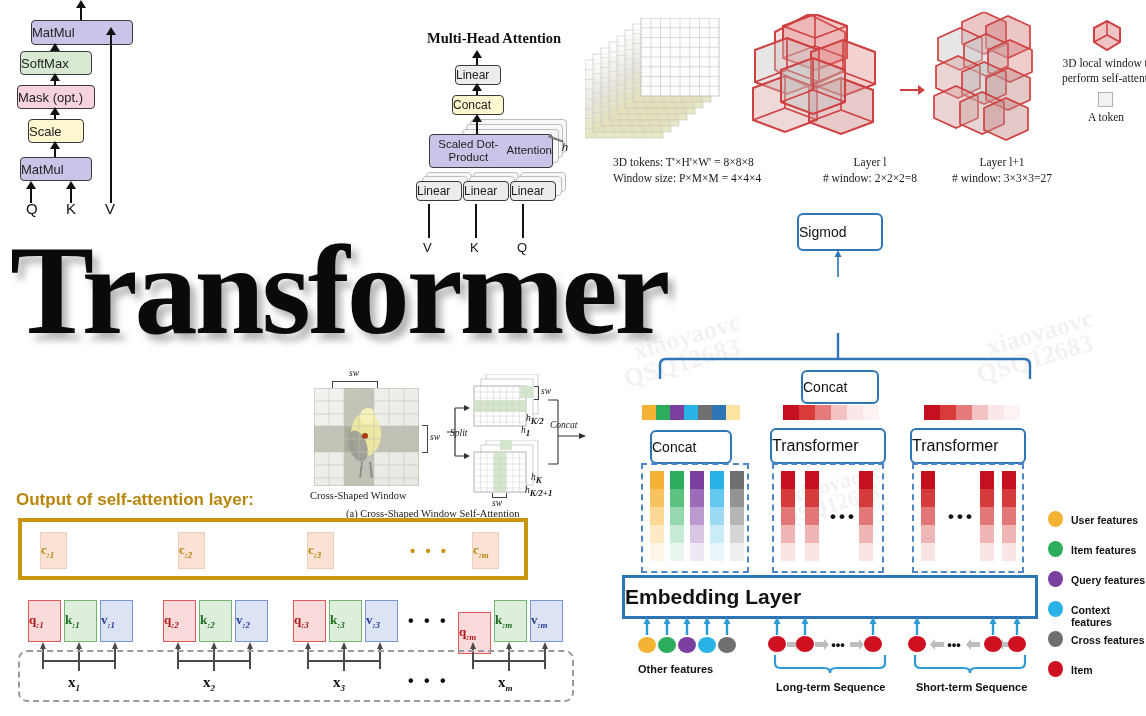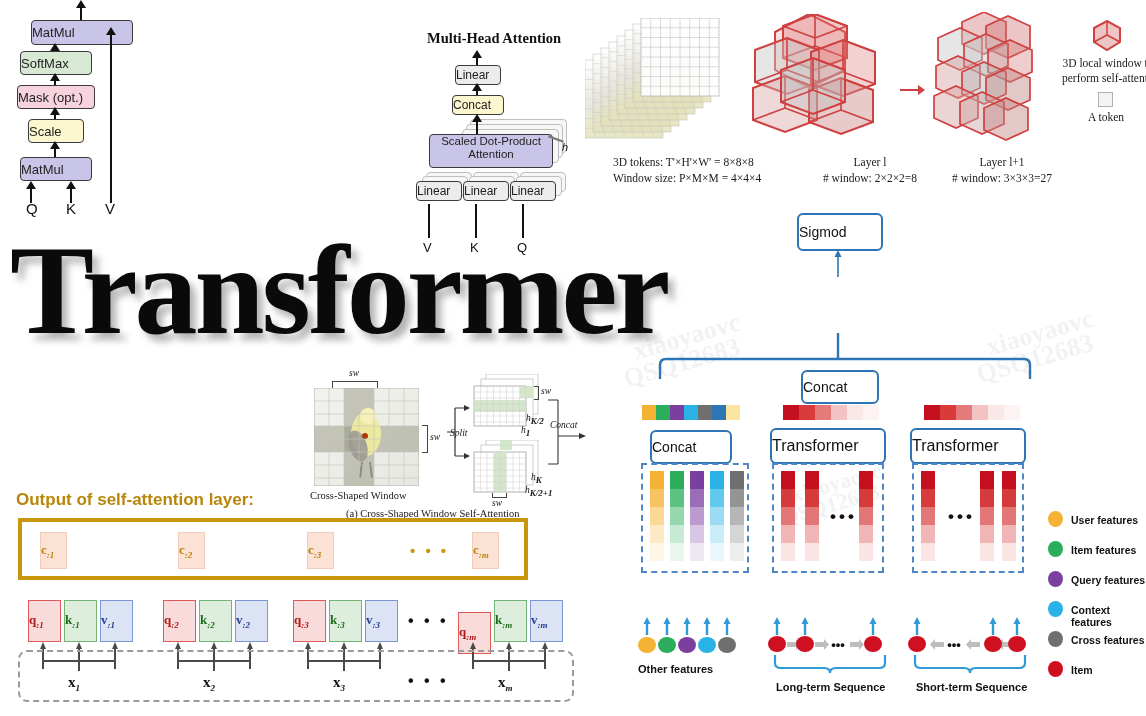--- a/index.html
+++ b/index.html
@@ -138,21 +138,21 @@
     <span>Concat</span>
   </div>
 
   <div class="abs ghost" style="left:62px;top:95px;width:95px;height:32px;"></div>
   <div class="abs ghost" style="left:58px;top:100px;width:95px;height:32px;"></div>
   <div class="abs ghost" style="left:54px;top:105px;width:95px;height:32px;"></div>
 
   <div class="abs vline" style="left:68px;top:98px;height:12px;"></div>
   <div class="abs arrowhead" style="left:64px;top:90px;"></div>
 
-  <div class="abs mh-box sdpa ctr" style="left:21px;top:110px;width:122px;height:32px;flex-direction:column;">
+  <div class="abs mh-box sdpa ctr" style="left:21px;top:110px;width:122px;height:32px;">
     <span>Scaled Dot-Product</span>
     <span>Attention</span>
   </div>
   <div class="abs" style="left:154px;top:117px;font-size:11px;font-style:italic;">h</div>
   <div class="abs" style="left:140px;top:114px;width:16px;height:1.5px;background:#777;transform:rotate(20deg);"></div>
 
   <div class="abs" style="left:8px;top:148px;">
     <div class="abs ghost" style="left:10px;top:0px;width:44px;height:18px;"></div>
     <div class="abs ghost" style="left:6px;top:4px;width:44px;height:18px;"></div>
     <div class="abs mh-box ctr" style="left:0px;top:9px;width:44px;height:18px;">
@@ -746,20 +746,23 @@
       <div style="height:20%;background:#fae4e4;"></div>
   </div>
   <div class="abs" style="left:412px;top:266px;width:14px;height:90px;">
     <div style="height:20%;background:#c5101f;"></div>
       <div style="height:20%;background:#d63b3b;"></div>
     <div style="height:20%;background:#e37676;"></div>
       <div style="height:20%;background:#f0b6b6;"></div>
       <div style="height:20%;background:#fae4e4;"></div>
   </div>
 
+  <div class="abs embed ctr" style="left:32px;top:370px;width:410px;height:38px;">
+    <span>Embedding Layer</span>
+  </div>
 
   <div class="abs" style="left:48px;top:410px;width:120px;height:38px;">
     <svg width="120" height="38" viewBox="0 0 120 38">
       <g fill="#2e9ad6">
         <path d="M9 20 V8 M29 20 V8 M49 20 V8 M69 20 V8 M89 20 V8" stroke="#2e9ad6" stroke-width="2.4"></path>
         <path d="M5.5 9 L9 2 L12.5 9 Z"></path>
           <path d="M25.5 9 L29 2 L32.5 9 Z"></path>
           <path d="M45.5 9 L49 2 L52.5 9 Z"></path>
         <path d="M65.5 9 L69 2 L72.5 9 Z"></path>
           <path d="M85.5 9 L89 2 L92.5 9 Z"></path>

